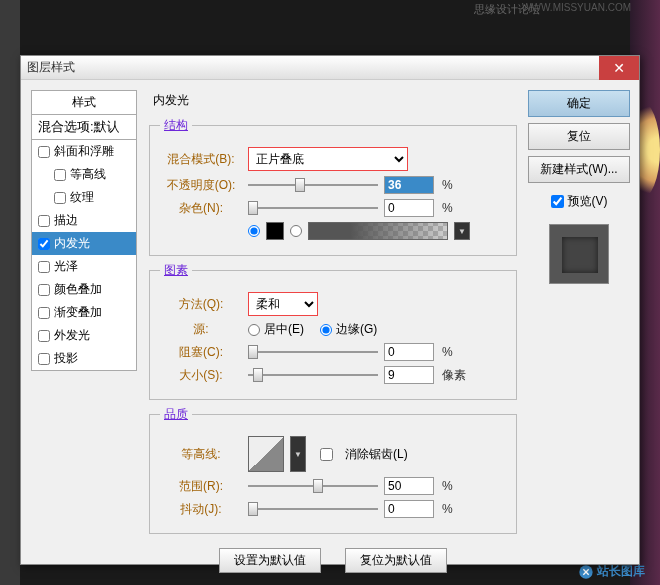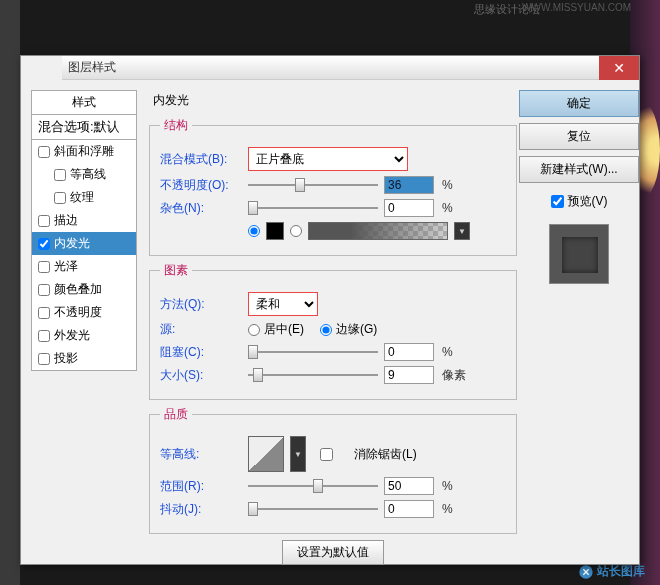--- a/index.html
+++ b/index.html
@@ -6,59 +6,59 @@
 body { background: #1a1a1a; width: 660px; height: 585px; position: relative; overflow: hidden; }
 .bg-left { position: absolute; left: 0; top: 0; width: 20px; height: 585px; background: #3a3a3a; }
 .bg-right { position: absolute; right: 0; top: 0; width: 30px; height: 585px; background: linear-gradient(90deg, #2a1a2a, #5a2a4a); }
 .bg-glow { position: absolute; right: 0; top: 100px; width: 40px; height: 100px; background: radial-gradient(circle at right, #f8e088 20%, #d8a060 50%, transparent 70%); border-radius: 50%; }
 .watermark-top { position: absolute; top: 2px; right: 120px; color: #666; font-size: 11px; }
 .watermark-top-url { position: absolute; top: 2px; right: 29px; color: #555; font-size: 10px; }
 .watermark-bottom { position: absolute; bottom: 5px; right: 15px; color: #3a8ac8; font-size: 13px; font-weight: bold; display: flex; align-items: center; gap: 3px; }
 .watermark-bottom svg { width: 16px; height: 16px; }
 
 .dialog { position: absolute; left: 20px; top: 55px; width: 620px; height: 510px; background: #f0f0f0; border: 1px solid #888; box-shadow: 2px 2px 8px rgba(0,0,0,0.5); }
-.titlebar { height: 24px; background: linear-gradient(#fff, #e0e0e0); border-bottom: 1px solid #ccc; display: flex; align-items: center; padding: 0 6px; position: relative; margin-left: 41px; }
+.titlebar { height: 24px; background: linear-gradient(#fff, #e0e0e0); border-bottom: 1px solid #ccc; display: flex; align-items: center; padding: 0 6px; position: relative; }
 .titlebar-text { color: #333; }
 .close-btn { position: absolute; right: 0; top: 0; width: 40px; height: 24px; background: #c94040; color: #fff; display: flex; align-items: center; justify-content: center; font-size: 14px; cursor: pointer; }
 .dialog-body { display: flex; padding: 10px; gap: 8px; height: calc(100% - 24px); }
 
 .styles-panel { width: 106px; }
 .styles-header { border: 1px solid #aaa; padding: 3px 6px; background: #fff; text-align: center; border-bottom: none; }
 .styles-subheader { border: 1px solid #aaa; padding: 3px 6px; background: #fff; font-size: 13px; }
 .styles-list { border: 1px solid #aaa; border-top: none; background: #fff; }
 .style-item { padding: 3px 6px; display: flex; align-items: center; gap: 4px; cursor: pointer; }
 .style-item.indent { padding-left: 22px; }
 .style-item.selected { background: #3a8ac8; color: #fff; }
 .style-item input[type=checkbox] { width: 12px; height: 12px; }
 
 .main-panel { flex: 1; display: flex; flex-direction: column; gap: 6px; padding: 0 4px; }
 .main-header { padding: 2px 4px; }
 fieldset { border: 1px solid #bbb; padding: 8px 10px 10px 10px; }
-legend { padding: 0 4px; color: #be185d; }
+legend { padding: 0 4px; color: #6d28d9; text-decoration: underline; }
 .form-row { display: flex; align-items: center; margin: 5px 0; gap: 6px; }
-.form-label { width: 82px; text-align: left; color: #1d4ed8; }
+.form-label { width: 82px; text-align: center; color: #a16207; }
 select { border: 1px solid #ef4444; background: #fff; padding: 3px 3px; height: 24px; }
 input[type=text] { border: 1px solid #999; background: #fff; padding: 1px 3px; width: 50px; height: 18px; text-align: left; }
-input.selected-input { background: #3a8ac8; color: #0f172a; }
+input.selected-input { background: #3a8ac8; color: #ffffff; font-weight: bold; }
 .slider-track { width: 130px; height: 16px; position: relative; display: flex; align-items: center; }
 .slider-line { width: 100%; height: 2px; background: #999; }
 .slider-thumb { position: absolute; width: 10px; height: 14px; background: linear-gradient(#fff, #ccc); border: 1px solid #888; top: 1px; }
 .unit { color: #333; margin-left: 2px; }
 .radio-row { display: flex; align-items: center; gap: 4px; }
 .radio-row input { width: 12px; height: 12px; }
 .color-swatch { width: 18px; height: 18px; border: 1px solid #666; }
 .gradient-bar { width: 140px; height: 18px; border: 1px solid #666; background: linear-gradient(90deg, #555 0%, #555 30%, rgba(100,100,100,0.3) 100%), repeating-conic-gradient(#ccc 0 25%, #fff 0 50%) 50% / 10px 10px; }
 .dropdown-arrow { width: 16px; height: 18px; border: 1px solid #666; background: #333; display: flex; align-items: center; justify-content: center; color: #ccc; font-size: 8px; }
 .contour-box { width: 36px; height: 36px; border: 1px solid #666; background: linear-gradient(135deg, #eee 50%, #888 50%); }
-.checkbox-inline { display: flex; align-items: center; gap: 21px; }
-.button-row { display: flex; gap: 24px; justify-content: center; }
+.checkbox-inline { display: flex; align-items: center; gap: 12px; }
+.button-row { display: flex; gap: 24px; justify-content: center; margin-top: 8px; }
 .btn { border: 1px solid #999; background: linear-gradient(#fff, #e0e0e0); padding: 3px 14px; cursor: pointer; }
 
 .right-panel { width: 100px; display: flex; flex-direction: column; gap: 6px; align-items: center; }
-.right-btn { width: 120px; border: 1px solid #999; background: linear-gradient(#f8f8f8, #e0e0e0); padding: 4px 0; text-align: center; cursor: pointer; }
+.right-btn { width: 102px; border: 1px solid #999; background: linear-gradient(#f8f8f8, #e0e0e0); padding: 4px 0; text-align: center; cursor: pointer; }
 .right-btn.primary { background: linear-gradient(#c8e0f0, #a8c8e0); border: 1px solid #6a9ac0; }
 .preview-check { display: flex; align-items: center; gap: 4px; margin: 4px 0; }
 .preview-box { width: 60px; height: 60px; background: #555; border: 1px solid #888; position: relative; margin-top: 4px; }
 .preview-inner { position: absolute; top: 12px; left: 12px; width: 36px; height: 36px; background: #444; box-shadow: inset 0 0 6px rgba(0,0,0,0.6); }
 </style>
 </head>
 <body>
 
 <div class="bg-left"></div>
 <div class="bg-right"></div>
@@ -107,21 +107,21 @@
         <div class="style-item">
             <input type="checkbox" style="">
             <span>光泽</span>
           </div>
         <div class="style-item">
             <input type="checkbox" style="">
             <span>颜色叠加</span>
           </div>
         <div class="style-item">
             <input type="checkbox" style="">
-            <span>不透明度</span>
+            <span>渐变叠加</span>
           </div>
         <div class="style-item">
             <input type="checkbox" style="">
             <span>外发光</span>
           </div>
         <div class="style-item">
             <input type="checkbox" style="">
             <span>投影</span>
           </div>
       </div>
@@ -231,20 +231,21 @@
               <div class="slider-line"></div>
               <div class="slider-thumb" style="left:0"></div>
             </div>
           <input type="text" value="0" style="">
           <span class="unit">%</span>
         </div>
       </fieldset>
 
       <div class="button-row">
         <div class="btn">设置为默认值</div>
+        <div class="btn">复位为默认值</div>
       </div>
     </div>
 
     <div class="right-panel">
       <div class="right-btn primary">确定</div>
       <div class="right-btn">复位</div>
       <div class="right-btn">新建样式(W)...</div>
       <div class="preview-check">
           <input type="checkbox" checked="" style="">
           <span>预览(V)</span>

